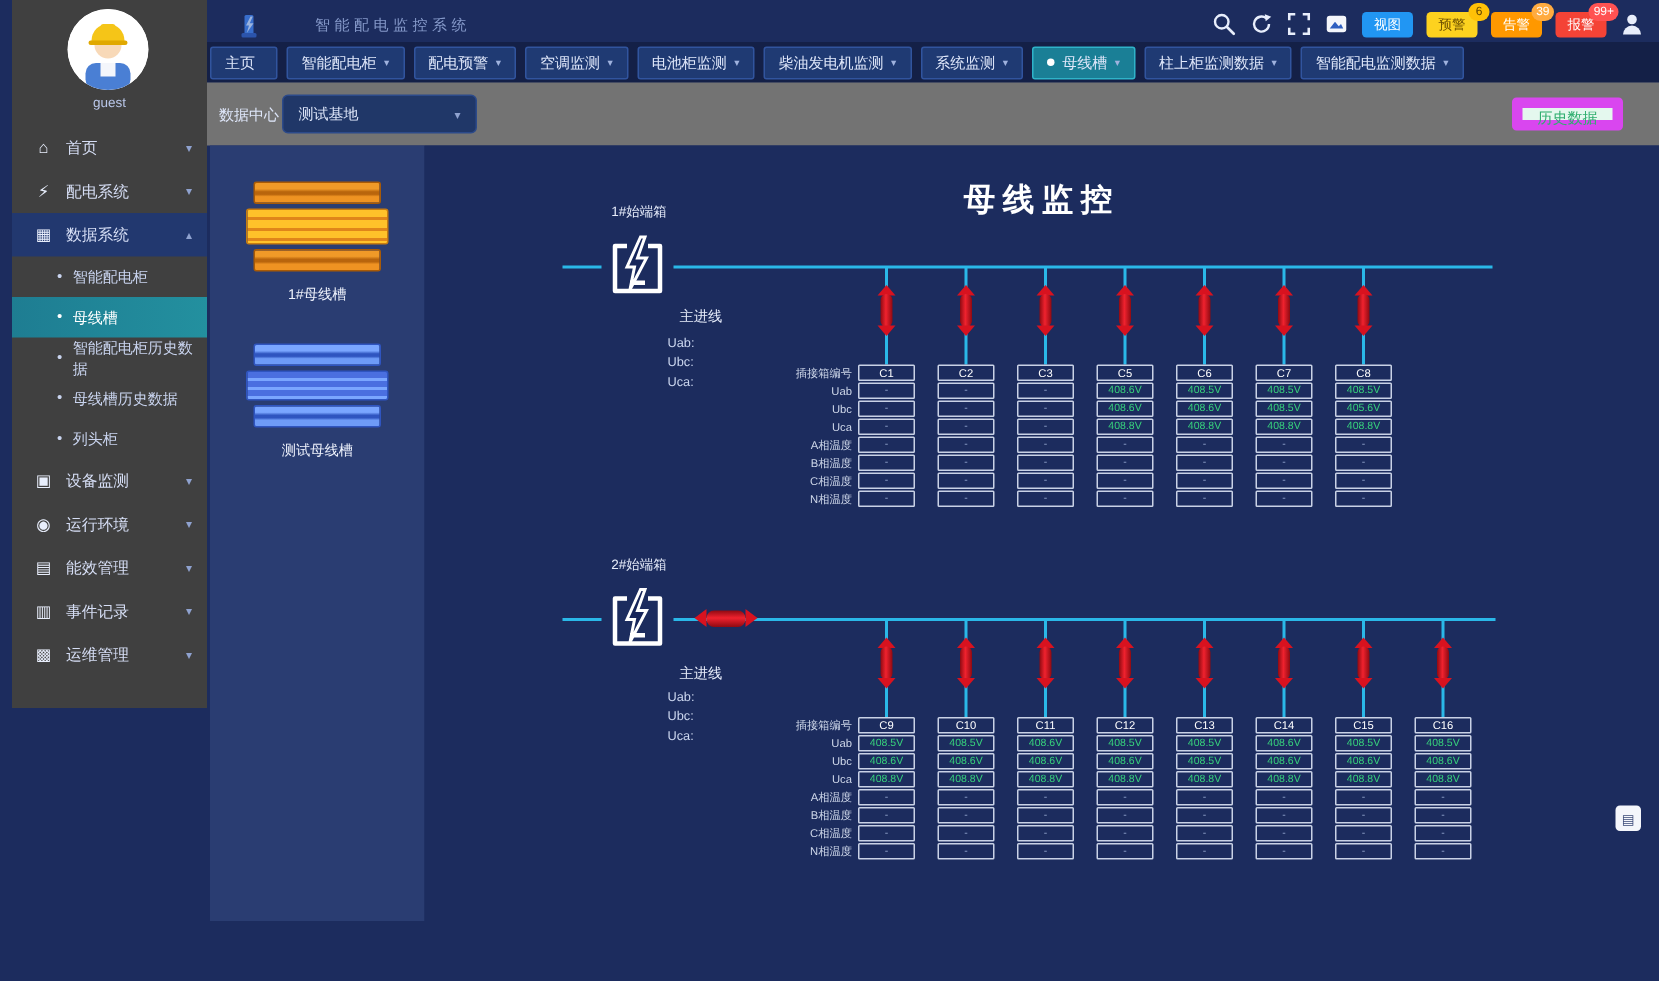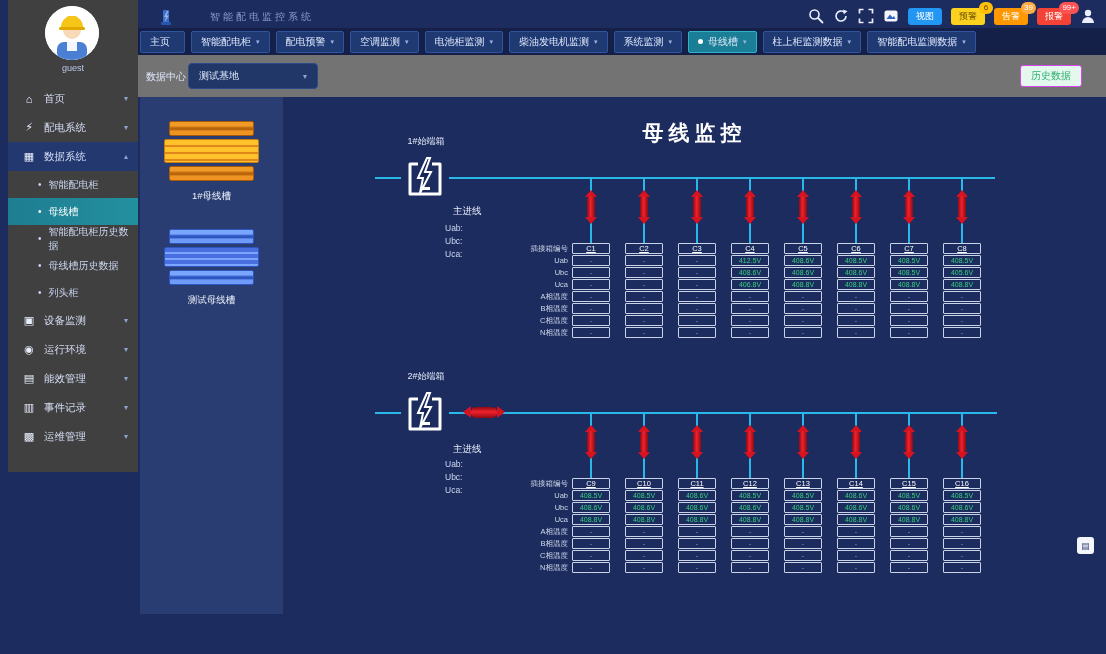--- a/index.html
+++ b/index.html
@@ -40,21 +40,21 @@
   .tab .dot { display:none; width:5px; height:5px; border-radius:50%; background:#fff; }
   .tab .tcaret { font-size:7px; color:#9fb2de; }
   .tab.active { background:#1a7f96; border-color:#2fb3c9; }
   .tab.active .dot { display:inline-block; }
 
   
   .toolbar { position:absolute; left:130px; top:55px; right:0; height:42px; background:#737373; }
   .dc-label { position:absolute; left:16px; top:15px; font-size:10px; color:#dfe7fa; }
   .dropdown { position:absolute; left:58px; top:8px; width:130px; height:26px; background:#203768; border:1px solid #2c4a8a; border-radius:4px; display:flex; align-items:center; padding:0 10px; font-size:10px; color:#dfe7fa; cursor:pointer; }
   .dropdown .dchev { margin-left:auto; font-size:8px; color:#8fa2cf; }
-  .history-btn { position:absolute; right:24px; top:10px; height:22px; padding:0 10px; background:#e4f8ee; border:1px solid #d946ef; border-radius:3px; color:#2fae6f; font-size:10px; cursor:pointer; font-family:inherit; }
+  .history-btn { position:absolute; right:24px; top:10px; height:22px; padding:0 10px; background:#e4f8ee; border:7px solid #d946ef; border-radius:3px; color:#2fae6f; font-size:10px; cursor:pointer; font-family:inherit; }
 
   
   .duct-panel { position:absolute; left:140px; top:97px; width:143px; height:517px; background:#2a3d72; }
   .duct { position:absolute; left:24px; width:95px; cursor:pointer; }
   .duct-bars { display:flex; flex-direction:column; gap:3px; }
   .bar-thin { height:15px; margin:0 5px; border-radius:2px; }
   .bar-wide { height:24px; border-radius:2px; }
   .o-thin { background:linear-gradient(180deg,#f09a28 30%,#b9650c 45% 58%,#ef9322 70%); border:1px solid #a85a06; }
   .o-wide { background:repeating-linear-gradient(180deg,#ffc22a 0 5px,#e0861a 5px 7px); border:1px solid #c77c10; }
   .b-thin { background:linear-gradient(180deg,#7aa6ff 30%,#2f55c0 45% 58%,#6e9bf7 70%); border:1px solid #2f55c0; }
@@ -72,21 +72,21 @@
   .rowlabels { position:absolute; left:140px; width:145px; }
   .rlabel { height:12px; line-height:11px; text-align:right; font-size:7.5px; color:#cfd8ea; }
   .branches { position:absolute; display:flex; gap:15px; }
   .branch { position:relative; width:38px; height:160px; }
   .vline { position:absolute; left:18px; top:0; width:2px; height:65px; background:#2ab8e8; }
   .fuse-up { position:absolute; left:13px; top:12px; width:0; height:0; border-left:6px solid transparent; border-right:6px solid transparent; border-bottom:7px solid #d8121f; }
   .fuse-body { position:absolute; left:15px; top:18px; width:8px; height:22px; border-radius:4px; background:linear-gradient(90deg,#8f0a12,#f0222e 45%,#8f0a12); }
   .fuse-down { position:absolute; left:13px; top:39px; width:0; height:0; border-left:6px solid transparent; border-right:6px solid transparent; border-top:7px solid #d8121f; }
   .btable { position:absolute; left:0; top:65px; width:38px; }
   .cell { height:11px; margin-bottom:1px; border:1px solid #c9d2e6; border-radius:1px; display:flex; align-items:center; justify-content:center; }
-  .cell.hdr { color:#fff; font-size:7.5px;text-decoration:underline; }
+  .cell.hdr { color:#fff; font-size:7.5px; }
   .vcell { color:#37d17c; font-size:7px; }
   .vcell.empty { color:#93a4cc; font-size:7px; }
   .coupler { position:absolute; display:flex; align-items:center; }
   .c-left { width:0; height:0; border-top:6px solid transparent; border-bottom:6px solid transparent; border-right:8px solid #d8121f; }
   .c-body { width:26px; height:11px; border-radius:5px; background:linear-gradient(180deg,#8f0a12,#f0222e 45%,#8f0a12); }
   .c-right { width:0; height:0; border-top:6px solid transparent; border-bottom:6px solid transparent; border-left:8px solid #d8121f; }
 
   .float-btn { position:absolute; right:12px; bottom:100px; width:17px; height:17px; background:#f4f6fb; border:none; border-radius:3px; color:#3b4a78; font-size:9px; cursor:pointer; display:flex; align-items:center; justify-content:center; }
 </style>
 </head>
@@ -408,36 +408,20 @@
             <div class="cell vcell empty">-</div>
             <div class="cell vcell empty">-</div>
             <div class="cell vcell empty">-</div>
             <div class="cell vcell empty">-</div>
             <div class="cell vcell empty">-</div>
             <div class="cell vcell empty">-</div>
             <div class="cell vcell empty">-</div>
           </div>
         </div>
 
-        <div class="branch">
-          <div class="vline"></div>
-          <div class="fuse-up"></div>
-          <div class="fuse-body"></div>
-          <div class="fuse-down"></div>
-          <div class="btable">
-            <div class="cell hdr">C4</div>
-            <div class="cell vcell">412.5V</div>
-            <div class="cell vcell">408.6V</div>
-            <div class="cell vcell">406.8V</div>
-            <div class="cell vcell empty">-</div>
-            <div class="cell vcell empty">-</div>
-            <div class="cell vcell empty">-</div>
-            <div class="cell vcell empty">-</div>
-          </div>
-        </div>
 
         <div class="branch">
           <div class="vline"></div>
           <div class="fuse-up"></div>
           <div class="fuse-body"></div>
           <div class="fuse-down"></div>
           <div class="btable">
             <div class="cell hdr">C5</div>
             <div class="cell vcell">408.6V</div>
             <div class="cell vcell">408.6V</div>

